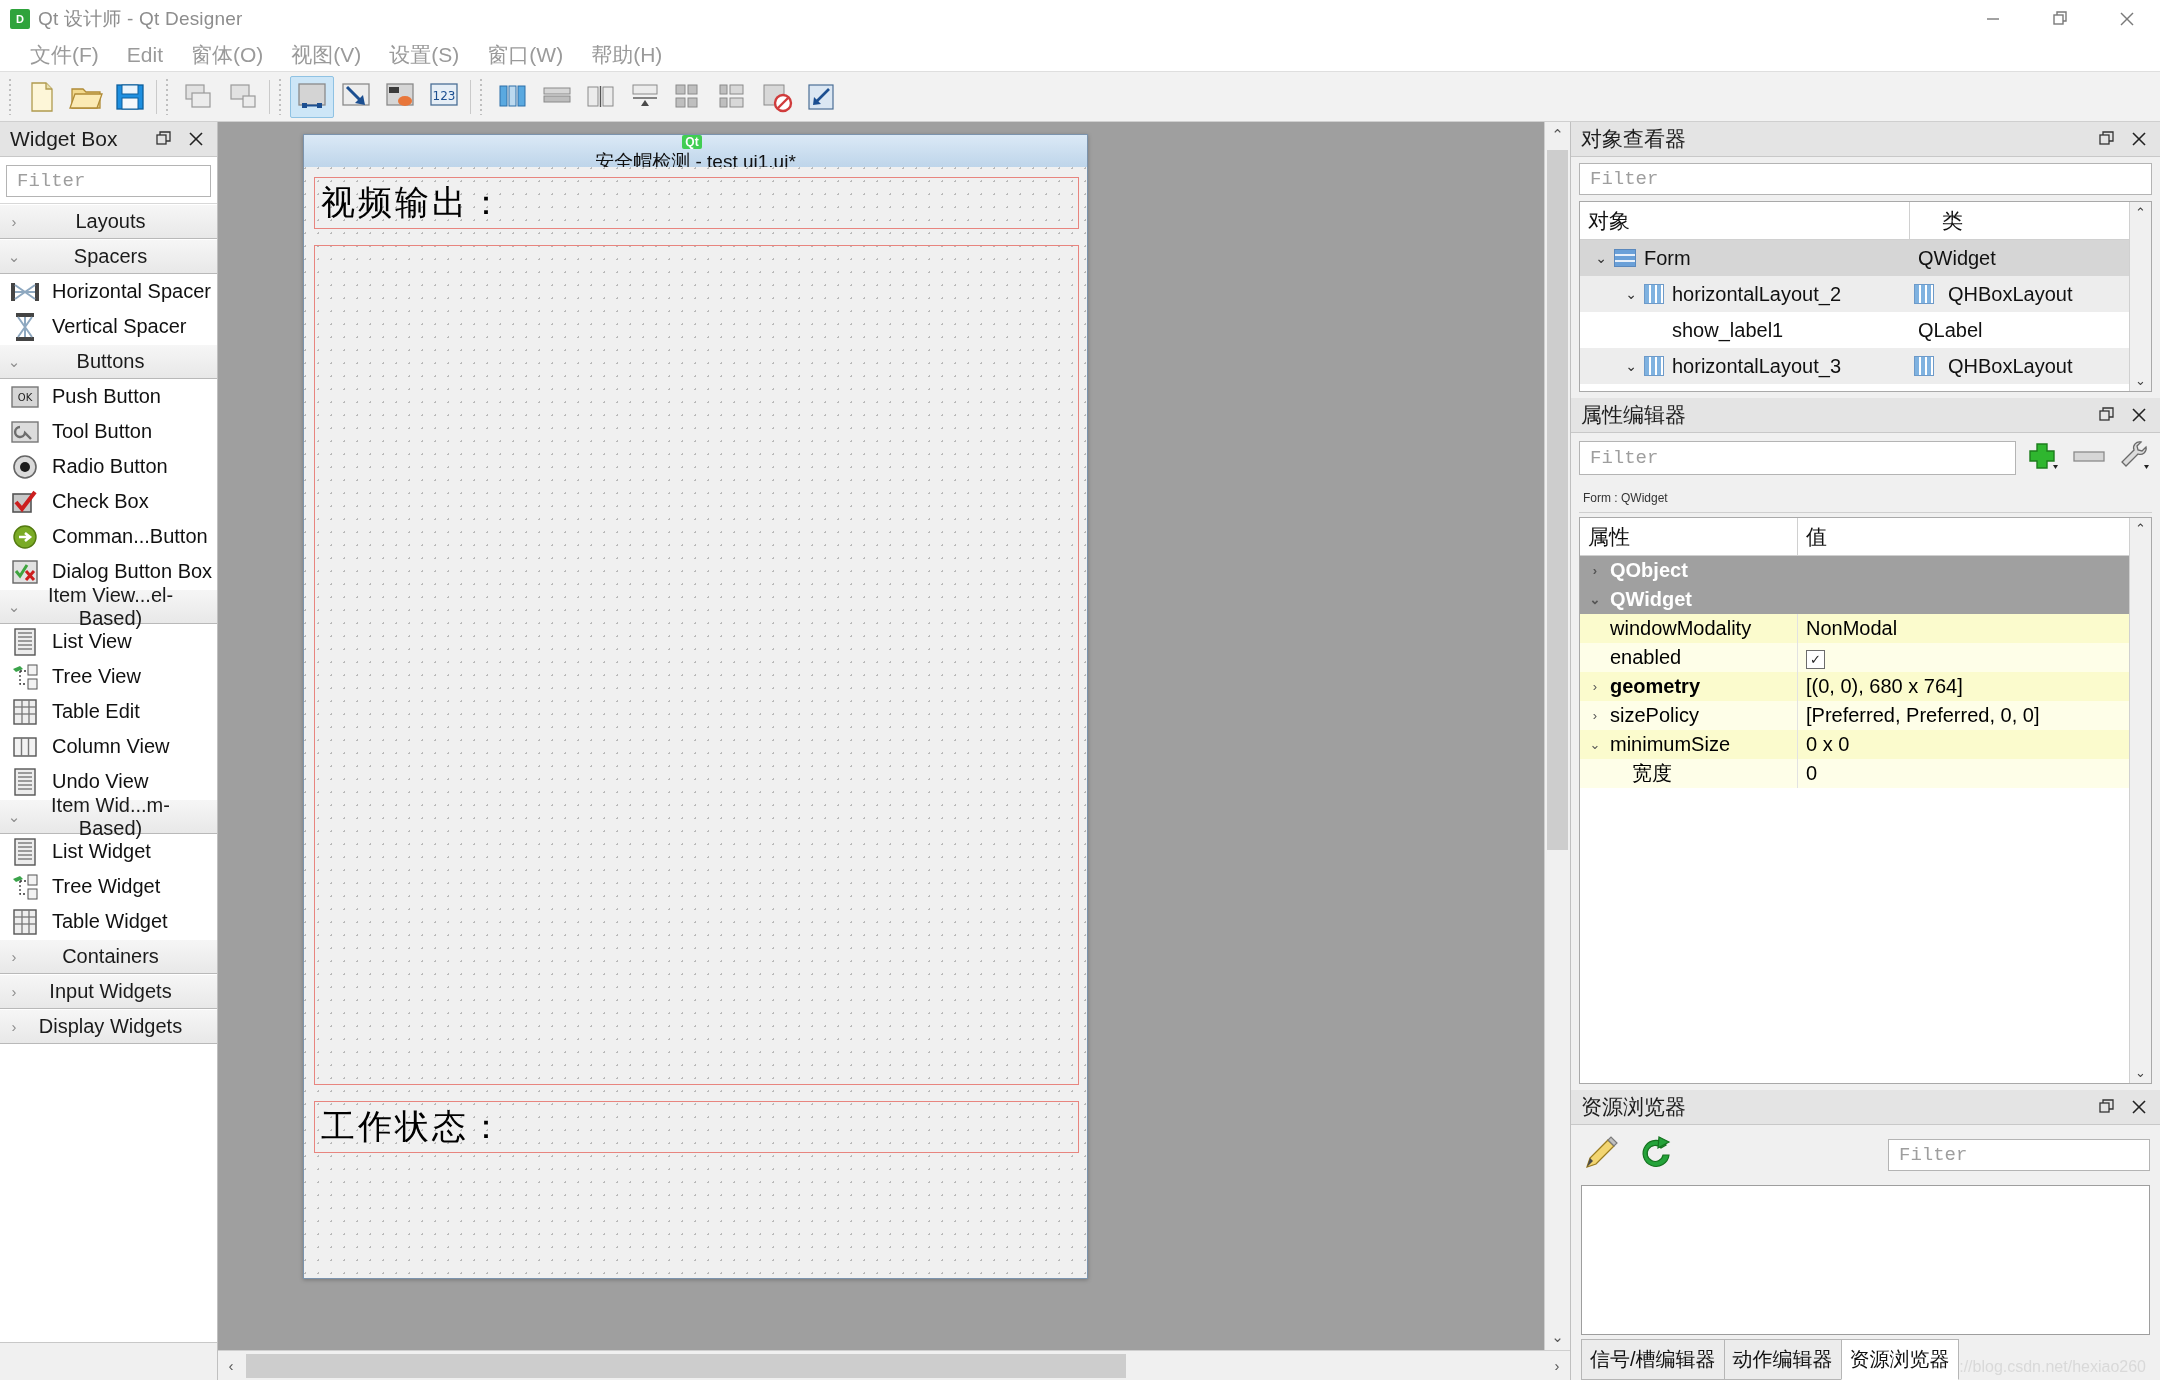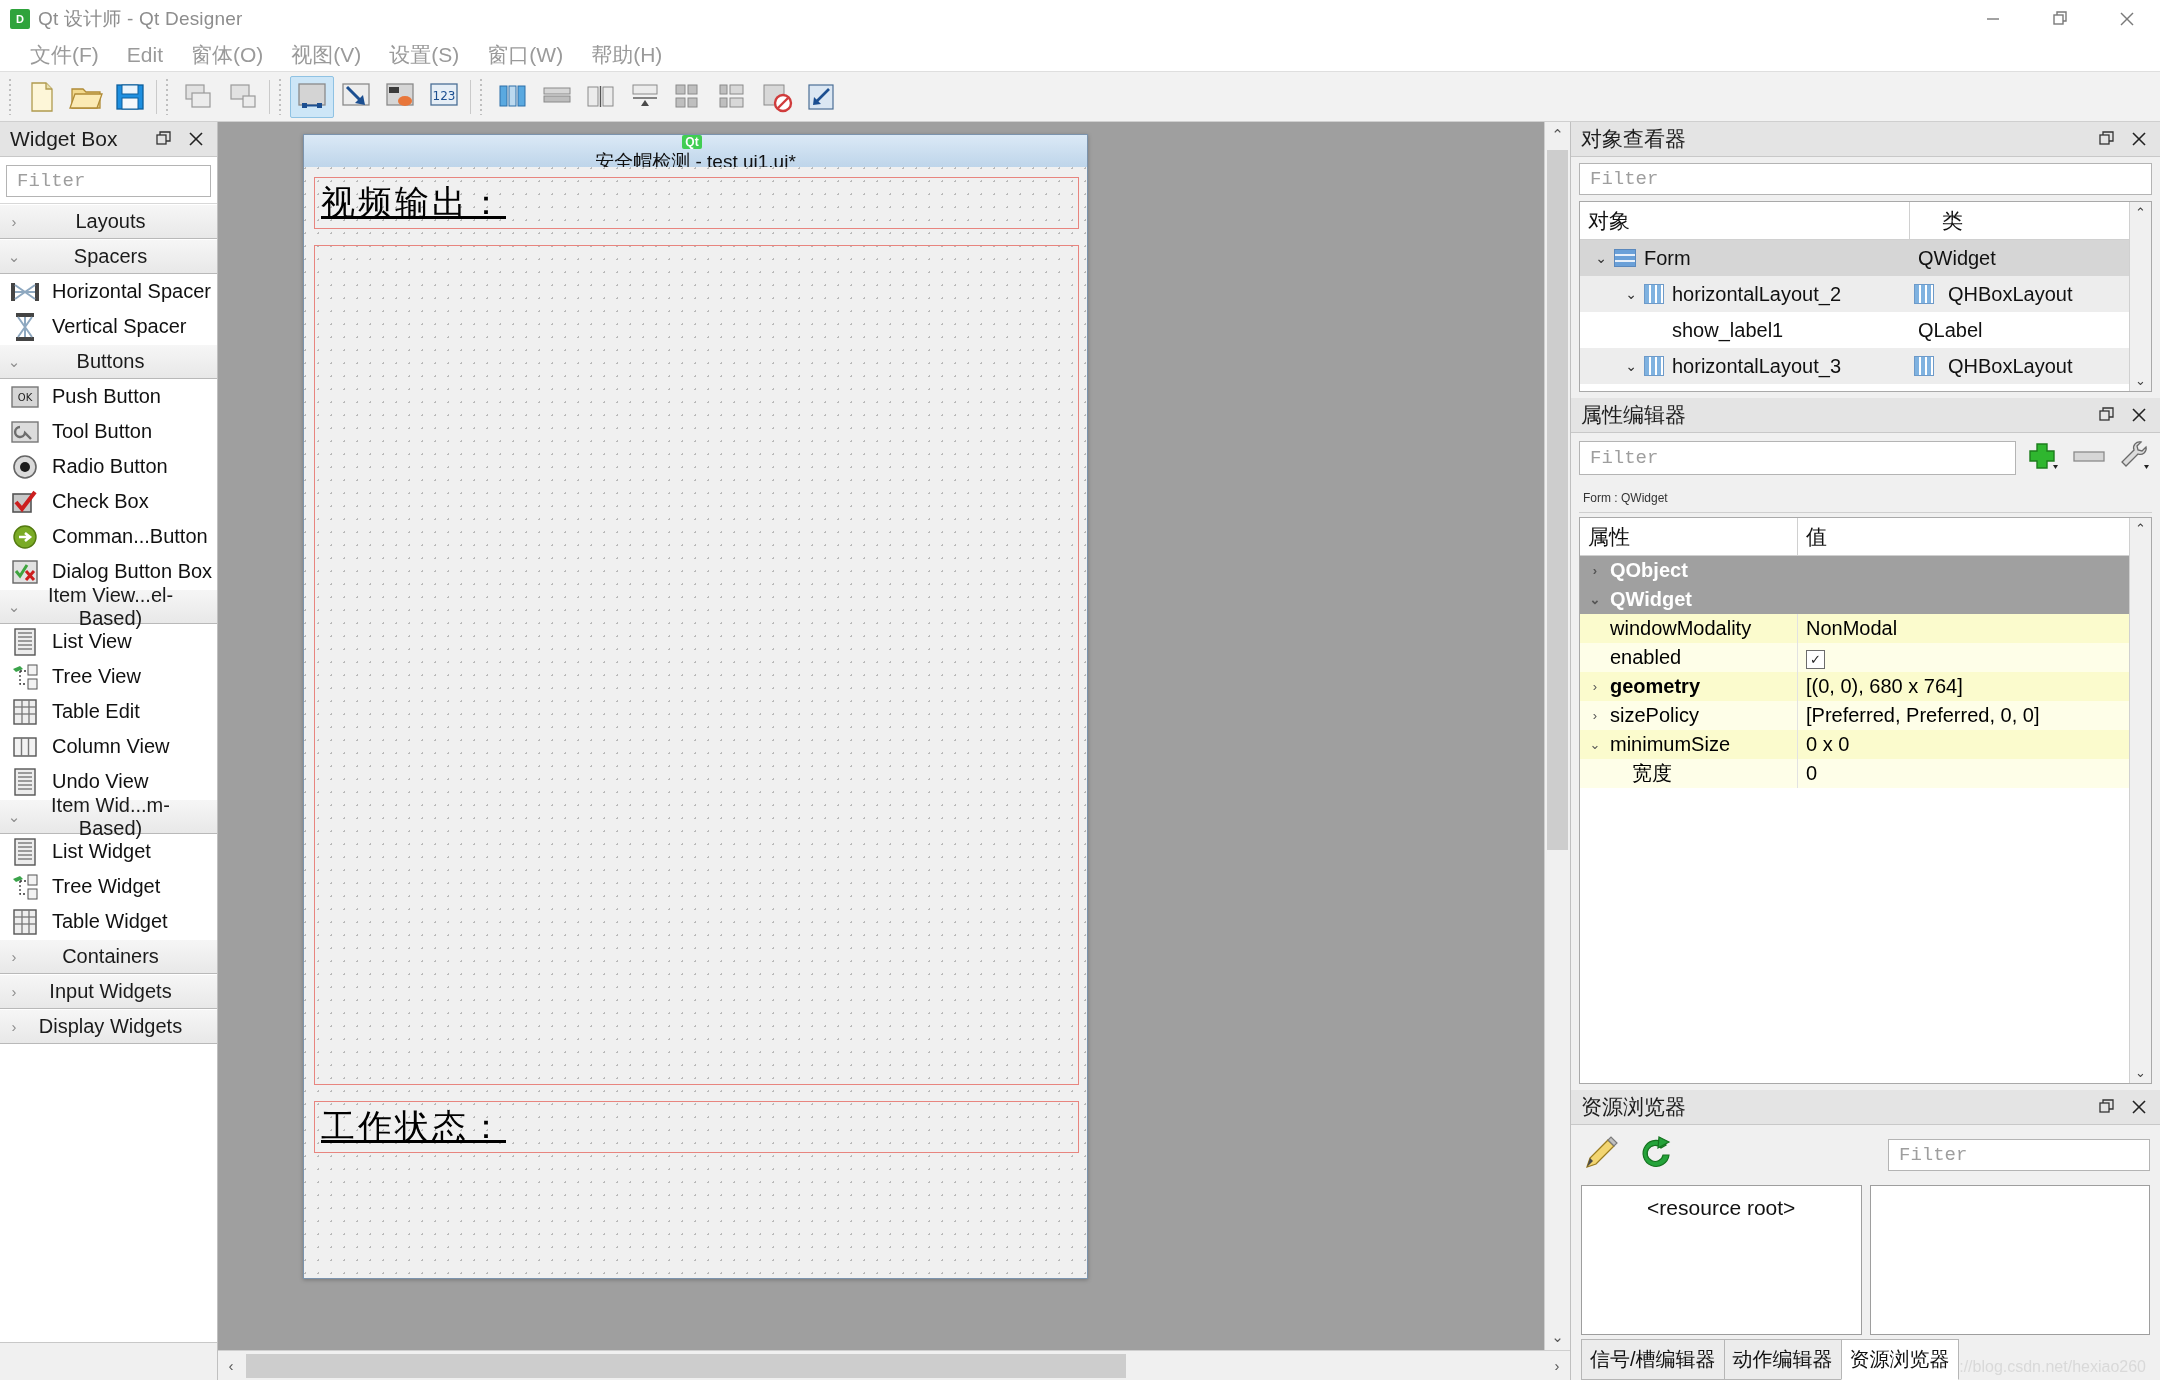--- a/index.html
+++ b/index.html
@@ -154,21 +154,21 @@
     position:absolute; top:32px; left:0; right:0; bottom:0;
     background:#f0f0f0;
     background-image:radial-gradient(#b9b9b9 1px, transparent 1px);
     background-size:13px 13px; background-position:8px 8px;
     padding:10px 8px 0 10px;
   }
   .lay-box { border:1px solid #e8857f; position:relative; }
   .lay-label { height:52px; display:flex; align-items:center; padding-left:6px; }
   .cn-title {
     font-family:"DejaVu Serif","Liberation Serif",serif;
-    font-size:34px; color:#000; letter-spacing:3px;text-decoration:underline;
+    font-size:34px; color:#000; letter-spacing:3px;
   }
   .lay-big { height:840px; margin-top:16px; }
   .lay-status { margin-top:16px; }
 
   
   .right {
     width:590px; background:#f0f0f0; border-left:1px solid #c0c0c0;
     display:flex; flex-direction:column; height:100%;
   }
 
@@ -987,23 +987,20 @@
             <path d="M31 12 a13 13 0 1 0 3 10 l-6 0 a8 8 0 1 1 -2 -7 z" fill="#24a33a" stroke="#14731f" stroke-width="1.2"></path>
             <path d="M24 4 l10 5 l-11 6 z" fill="#24a33a" stroke="#14731f" stroke-width="1.2"></path>
           </svg>
         </div>
         <div class="rb-filter">
           <input type="text" placeholder="Filter" style="">
         </div>
       </div>
 
       <div class="rb-panes">
-        <div class="rb-pane">
-          <div class="rb-root">&lt;resource root&gt;</div>
-        </div>
         <div class="rb-pane"></div>
       </div>
 
       <div class="rb-tabs">
         <div class="rb-tab">信号/槽编辑器</div>
         <div class="rb-tab">动作编辑器</div>
         <div class="rb-tab active">资源浏览器</div>
       </div>
     </div>
 

